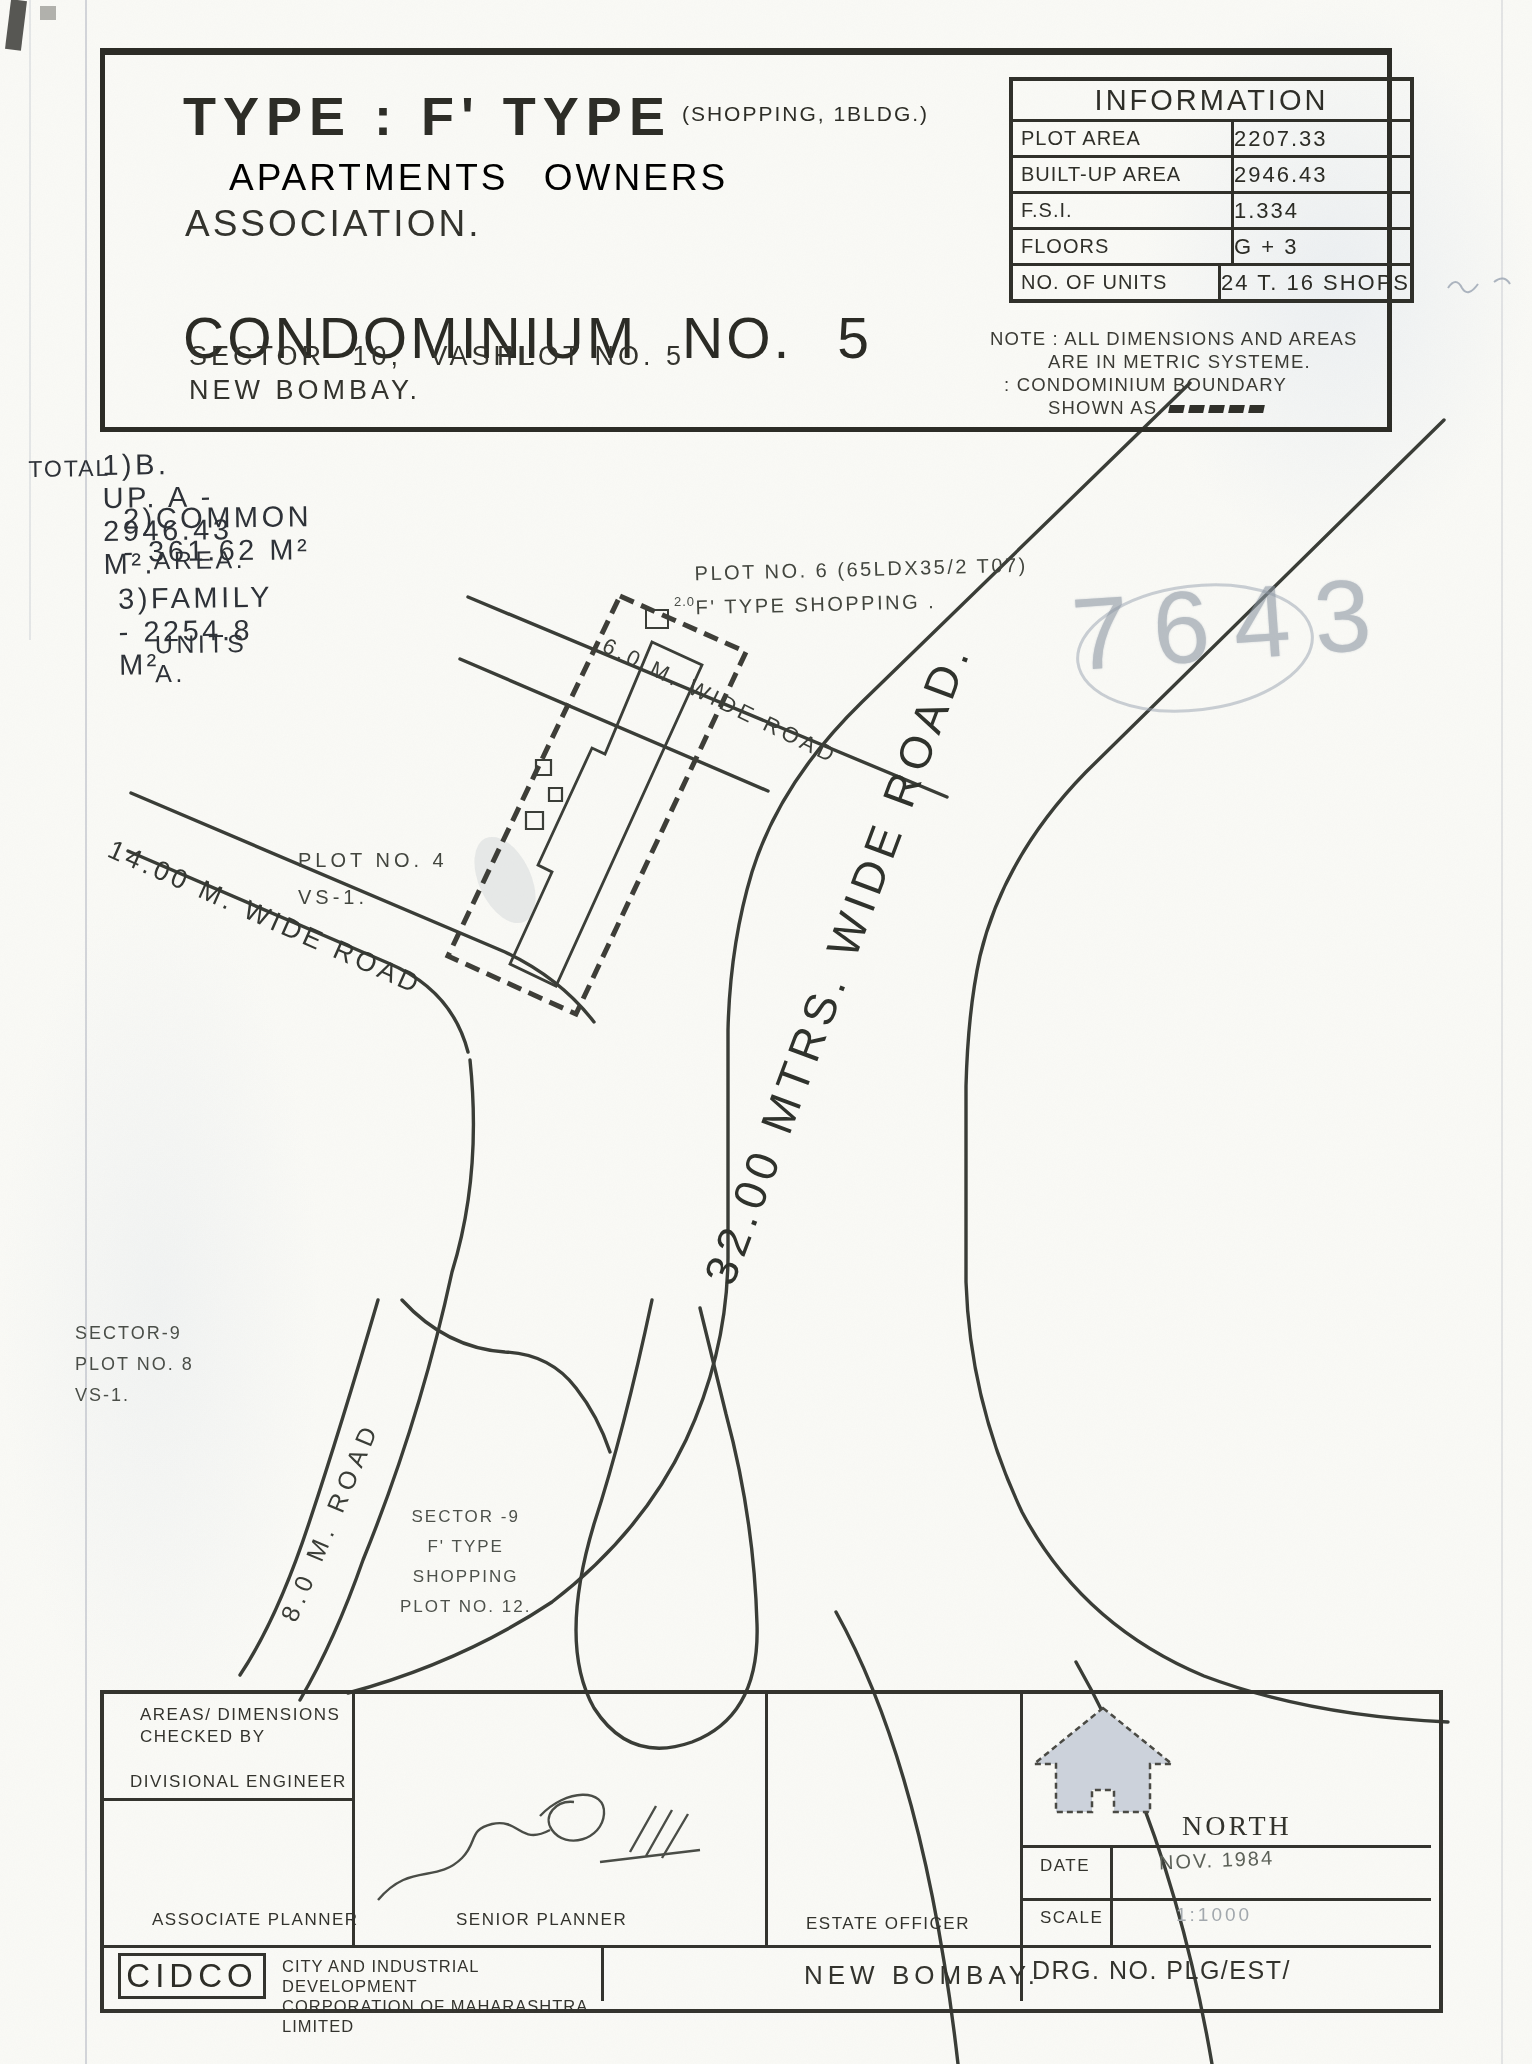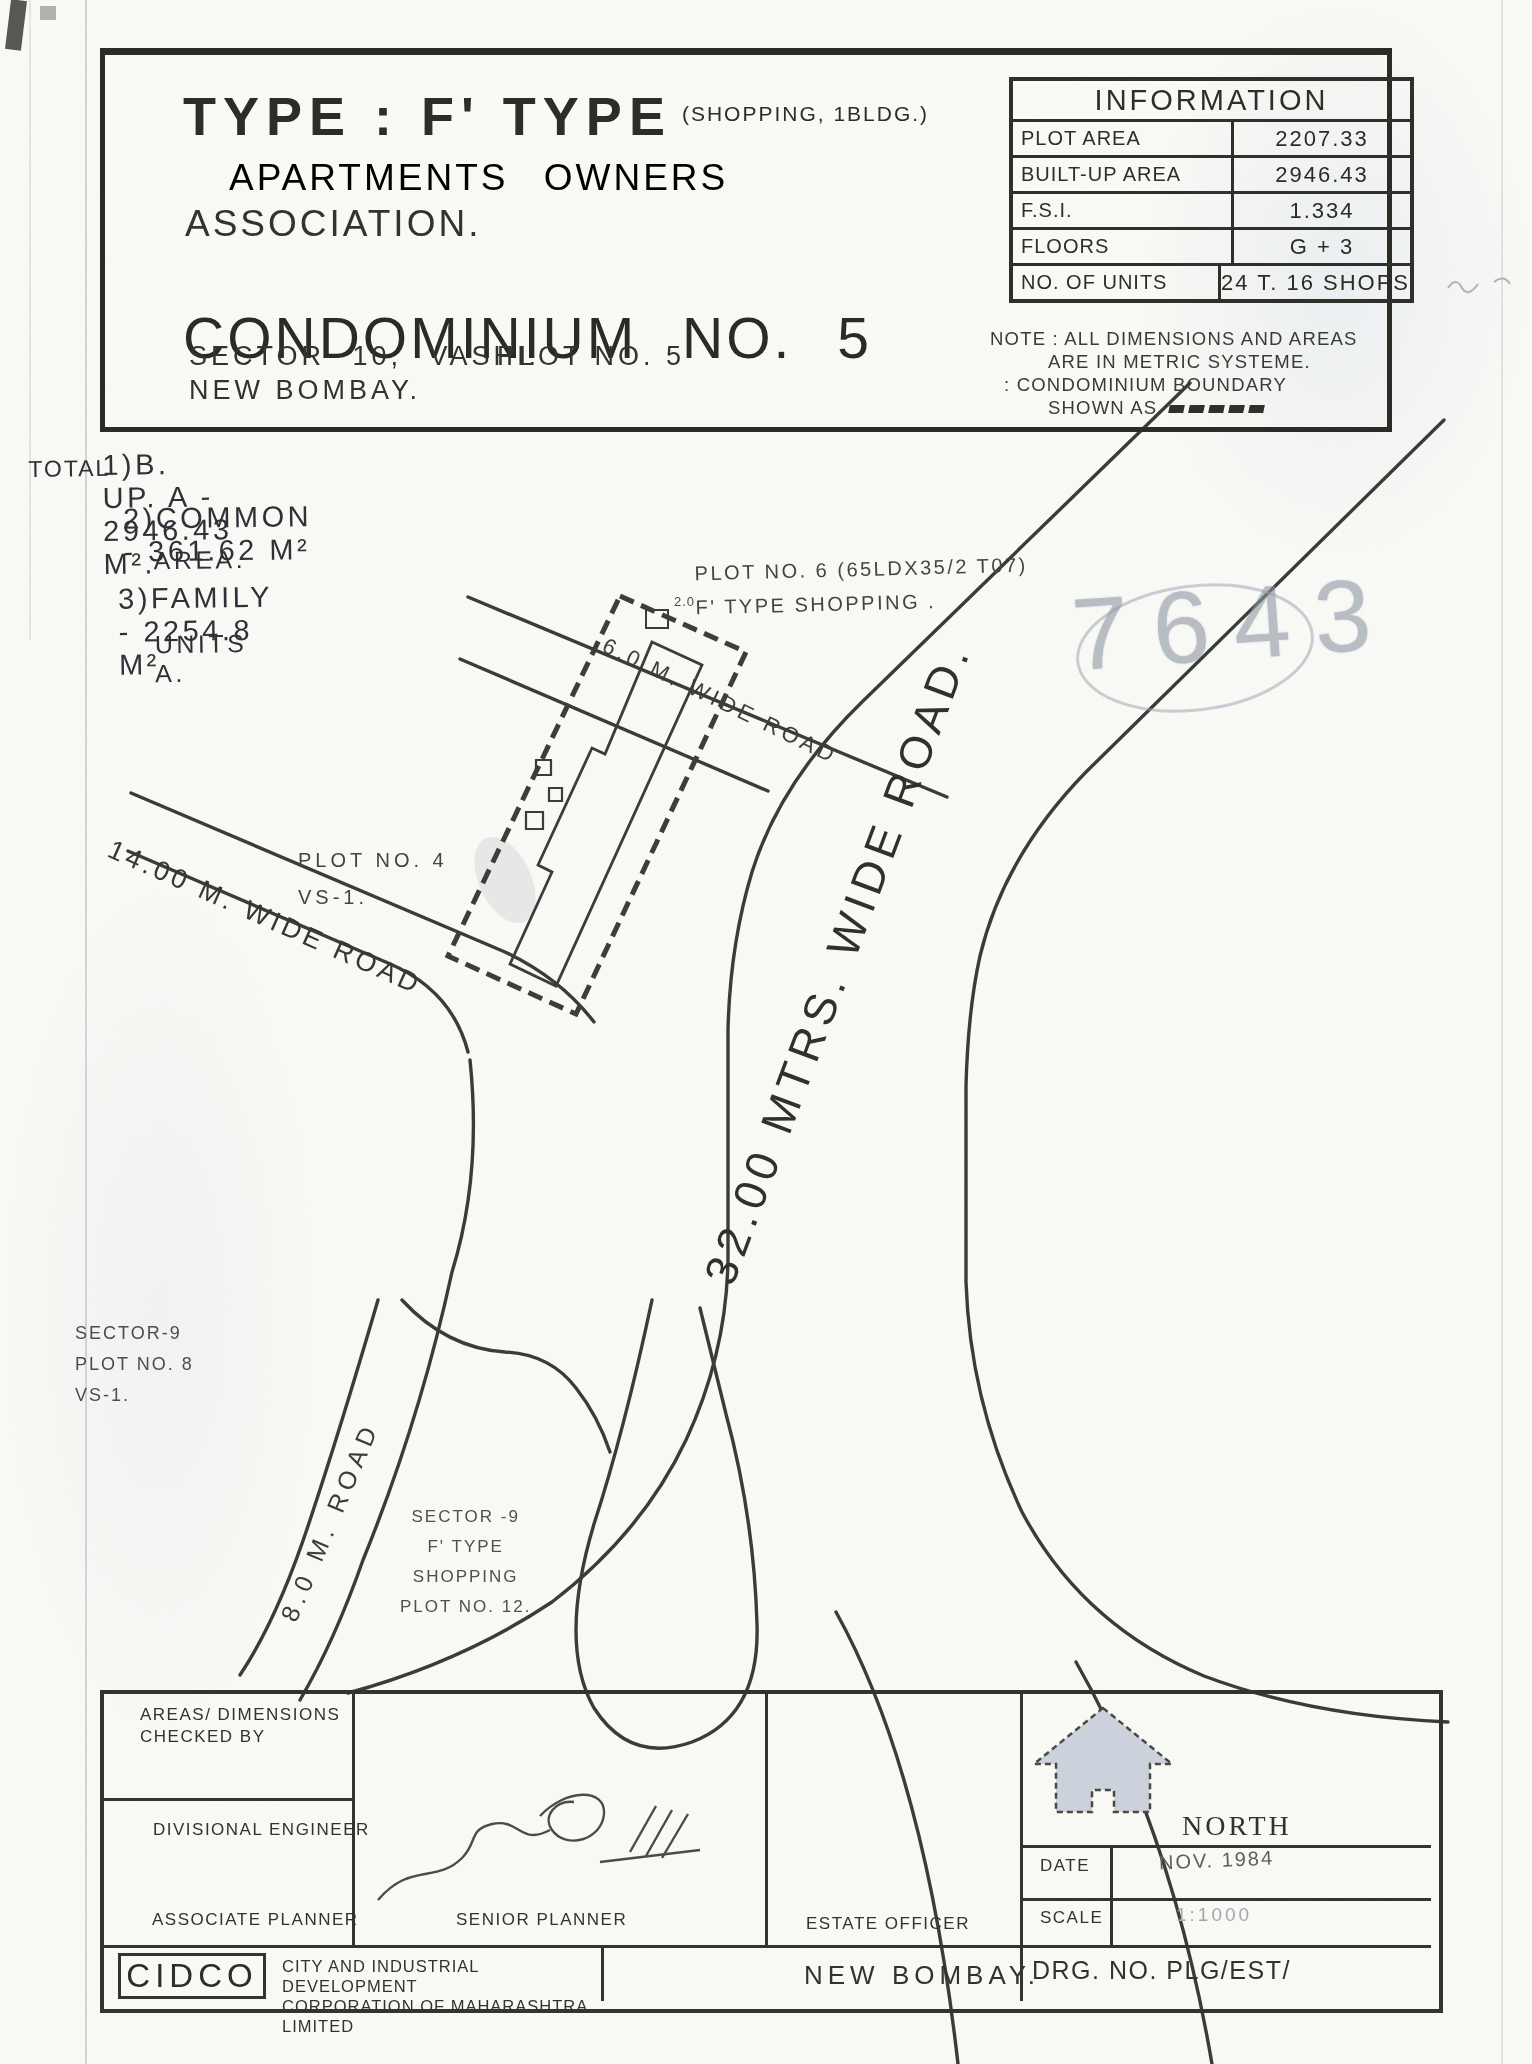--- a/index.html
+++ b/index.html
@@ -33,21 +33,21 @@
   .tb-city{left:84px; top:320px; font-size:27px; letter-spacing:4px;}
 
   
   .info-table{position:absolute; left:904px; top:22px; width:397px; border:4px solid #30302a; background:transparent;}
   .it-header{height:38px; line-height:38px; text-align:center; font-size:29px; letter-spacing:3px;
     border-bottom:3px solid #30302a; color:#2e2e28;}
   .it-row{display:flex; height:33px; border-bottom:3px solid #30302a;}
   .it-row:last-child{border-bottom:none;}
   .it-label{width:210px; border-right:3px solid #30302a; padding-left:8px;
     font-size:20px; line-height:33px; letter-spacing:1px; color:#2f2f29;}
-  .it-value{flex:1; text-align:center; font-size:22px; line-height:33px; letter-spacing:2px;
+  .it-value{flex:1; text-align:left; font-size:22px; line-height:33px; letter-spacing:2px;
     white-space:nowrap; overflow:visible; color:#2c2c26;border-radius:11px;}
   .tb-note{position:absolute; left:885px; top:272px; font-size:18.5px; letter-spacing:1.2px;
     line-height:23px; color:#3b3b35;}
   .tb-note .ind{margin-left:58px;}
   .tb-note .ind2{margin-left:14px;}
   .dash{display:inline-block; width:15px; height:8px; background:#30302a; margin-left:5px;
     transform:skewX(-12deg); vertical-align:1px;}
 
   
   .totals{position:absolute; left:28px; top:448px; z-index:2; color:#2e3238;
@@ -238,21 +238,21 @@
     <div class="fl" style="left:0; top:251px; width:1327px; height:3px;"></div>
     <div class="fl" style="left:916px; top:151px; width:411px; height:3px;"></div>
     <div class="fl" style="left:916px; top:204px; width:411px; height:3px;"></div>
     <div class="fl" style="left:1006px; top:151px; width:3px; height:100px;"></div>
     <div class="fl" style="left:497px; top:251px; width:3px; height:56px;"></div>
 
     <div class="f-txt" style="left:36px; top:10px; line-height:22px;">
       <div>AREAS/ DIMENSIONS</div>
       <div>CHECKED BY</div>
     </div>
-    <div class="f-txt" style="left:49px; top:78px;margin-top:48px;">DIVISIONAL ENGINEER</div>
+    <div class="f-txt" style="left:26px; top:78px;">DIVISIONAL ENGINEER</div>
     <div class="f-txt" style="left:48px; top:216px;">ASSOCIATE PLANNER</div>
     <div class="f-txt" style="left:352px; top:216px;">SENIOR PLANNER</div>
     <div class="f-txt" style="left:702px; top:220px;">ESTATE OFFICER</div>
 
     <div class="f-north">NORTH</div>
     <div class="f-txt f-datelab">DATE</div>
     <div class="f-dateval">NOV. 1984</div>
     <div class="f-txt f-scalelab">SCALE</div>
     <div class="f-scaleval">1:1000</div>
 

